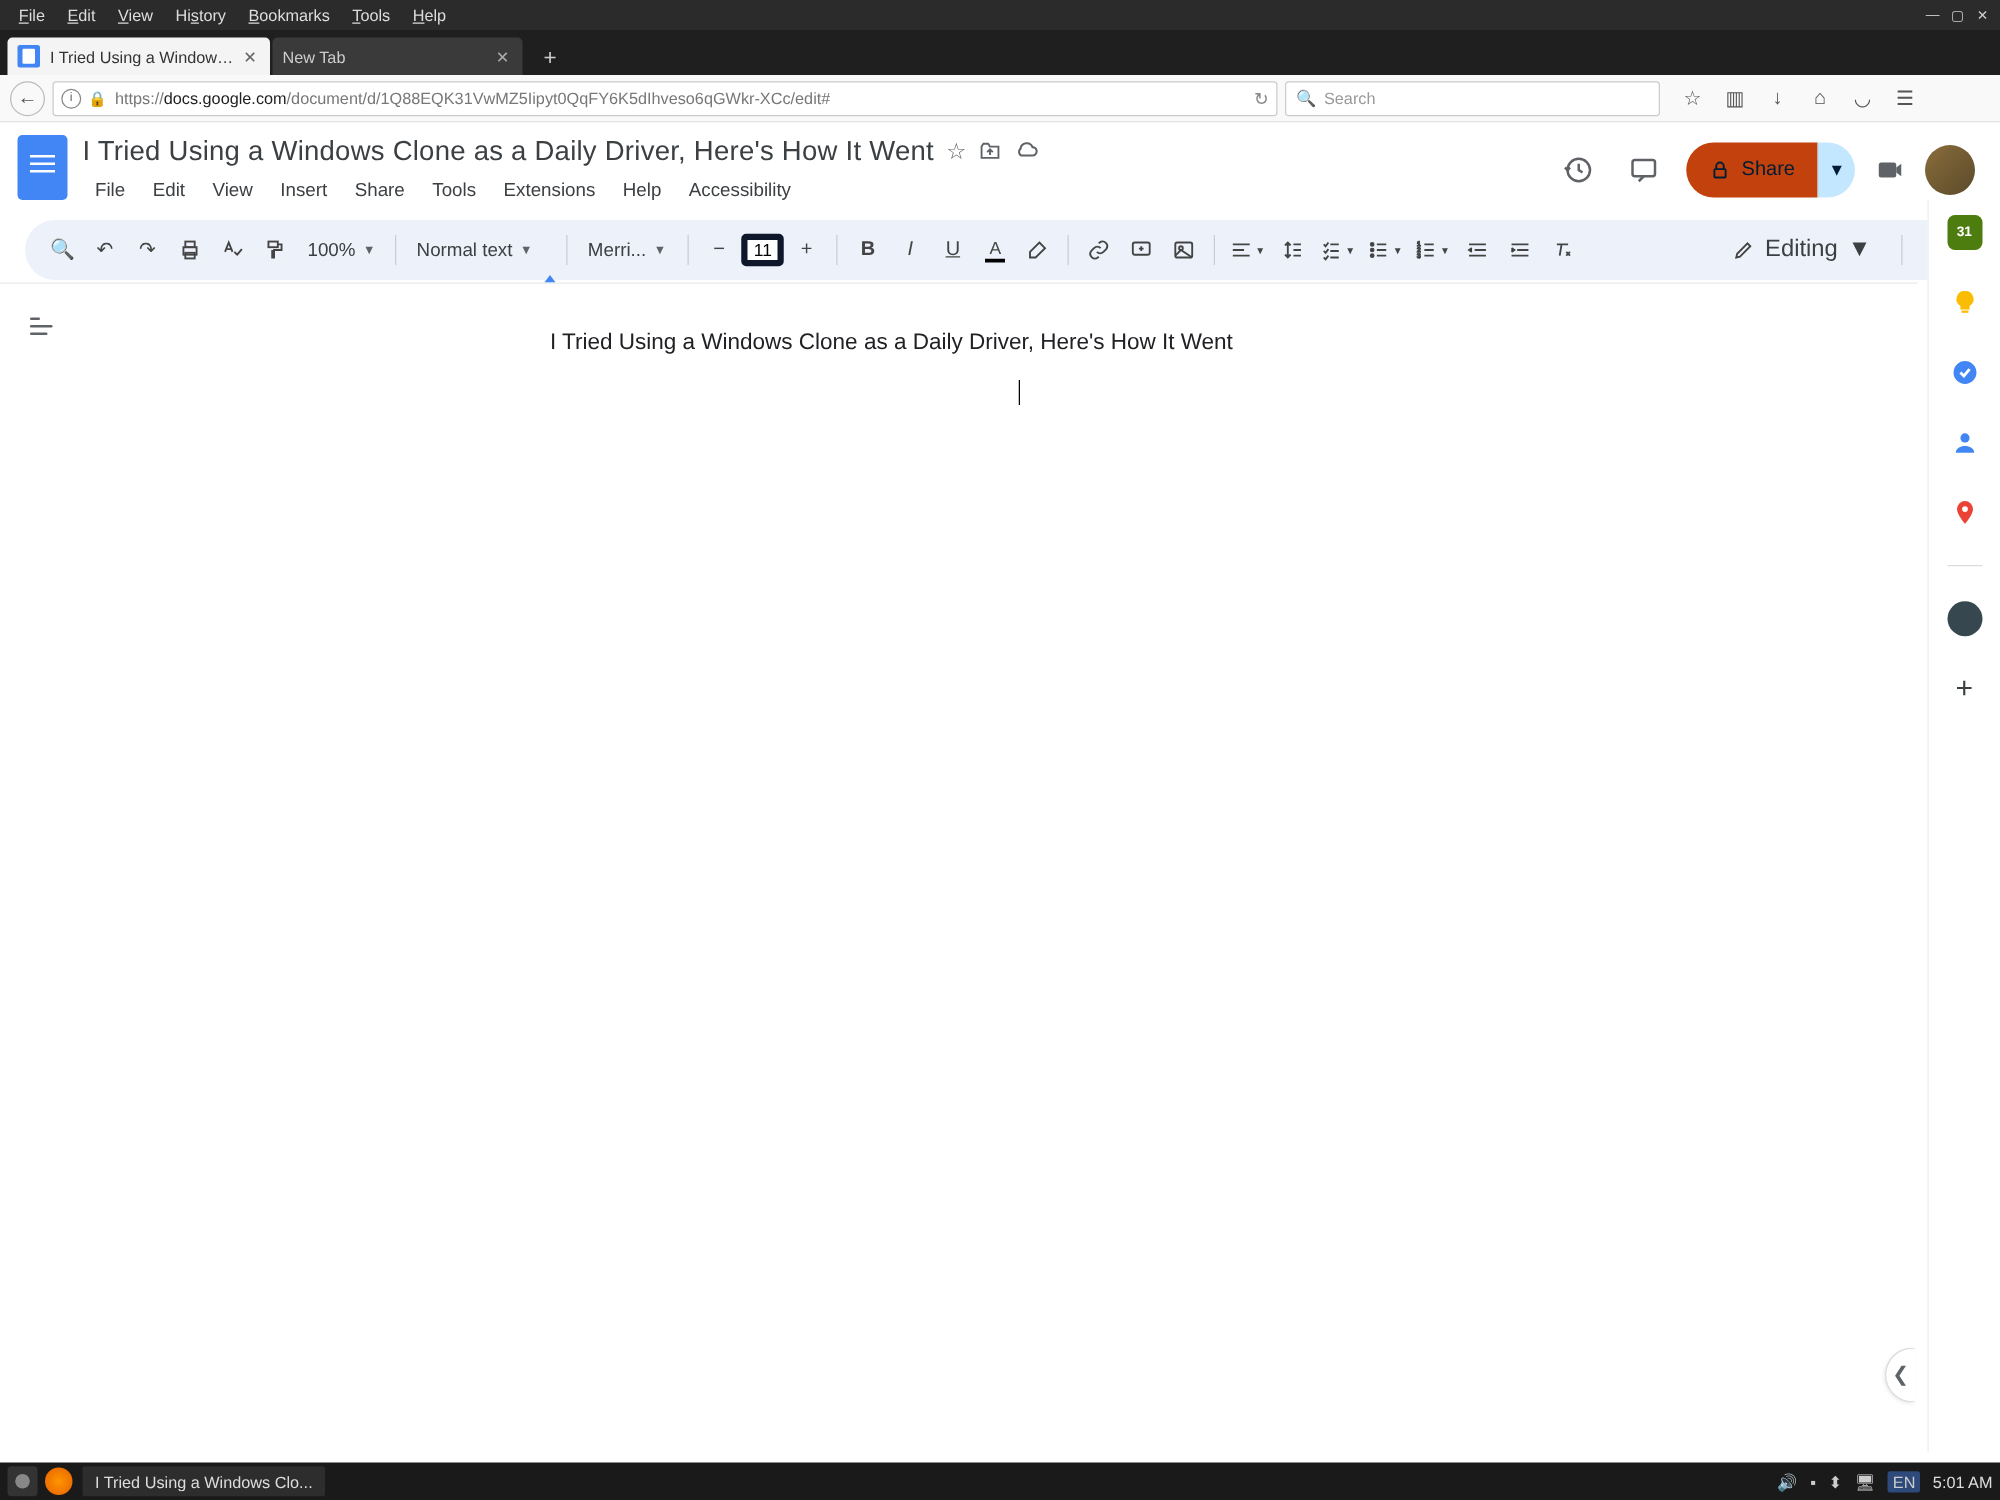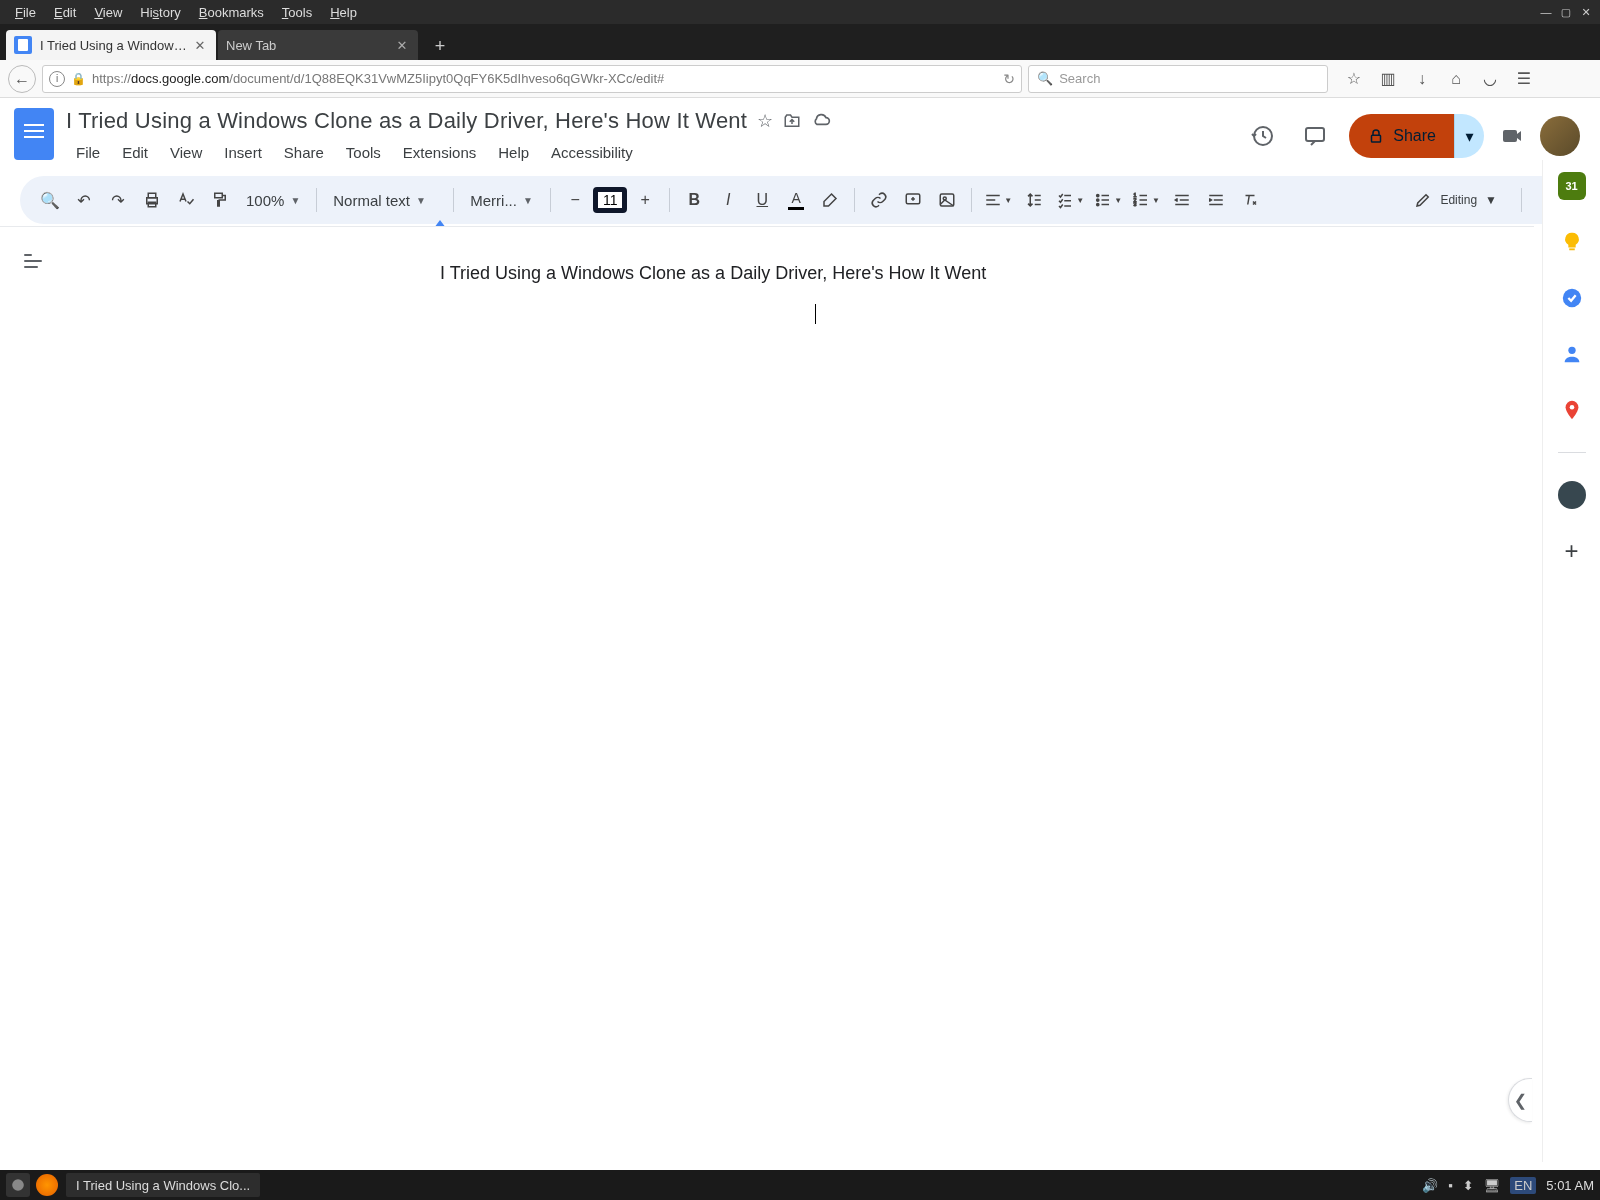--- a/index.html
+++ b/index.html
@@ -57,21 +57,21 @@
 .avatar { width:40px; height:40px; border-radius:50%; background:linear-gradient(135deg,#8a6d3b,#5a4a2a); cursor:pointer; }
 
 
 .docs-toolbar { height:48px; margin:0 20px 0 20px; background:#edf2fa; border-radius:24px; display:flex; align-items:center; padding:0 14px; gap:2px; }
 .tb-btn { min-width:32px; height:32px; border-radius:4px; display:flex; align-items:center; justify-content:center; color:#444; font-size:16px; cursor:pointer; padding:0 4px; }
 .tb-sep { width:1px; height:24px; background:#c7cdd6; margin:0 6px; }
 .tb-select { height:30px; display:flex; align-items:center; padding:0 8px; font-size:15px; color:#3c4043; cursor:pointer; gap:6px; border-radius:4px; }
 .tb-select .chev { font-size:10px; color:#5f6368; }
 .font-size-input { width:34px; height:26px; border:5px solid #0f172a; border-radius:4px; text-align:center; font-size:14px; background:#fff; }
 .tb-right { margin-left:auto; display:flex; align-items:center; gap:6px; }
-.mode-select { display:flex; align-items:center; gap:8px; padding:0 12px; height:36px; cursor:pointer; font-size:12px; color:#3c4043; }
+.mode-select { display:flex; align-items:center; gap:8px; padding:0 12px; height:36px; cursor:pointer; font-size:19px; color:#3c4043; }
 .collapse-btn { width:32px; height:32px; display:flex; align-items:center; justify-content:center; border-radius:50%; cursor:pointer; color:#5f6368; }
 
 
 .ruler { height:18px; position:relative; margin-top:2px; }
 .ruler .marker-left { position:absolute; left:434px; top:2px; width:0; height:0; border-left:6px solid transparent; border-right:6px solid transparent; border-top:8px solid #4285f4; }
 .ruler .marker-left::after { content:""; position:absolute; top:-16px; left:-6px; width:0; height:0; border-left:6px solid transparent; border-right:6px solid transparent; border-bottom:8px solid #4285f4; }
 .ruler .marker-right { position:absolute; left:1120px; top:2px; width:0; height:0; border-left:6px solid transparent; border-right:6px solid transparent; border-top:8px solid #4285f4; }
 
 
 .doc-area { position:absolute; top:226px; left:0; right:66px; bottom:38px; background:#fff; border-top:1px solid #e8eaed; overflow:hidden; }

